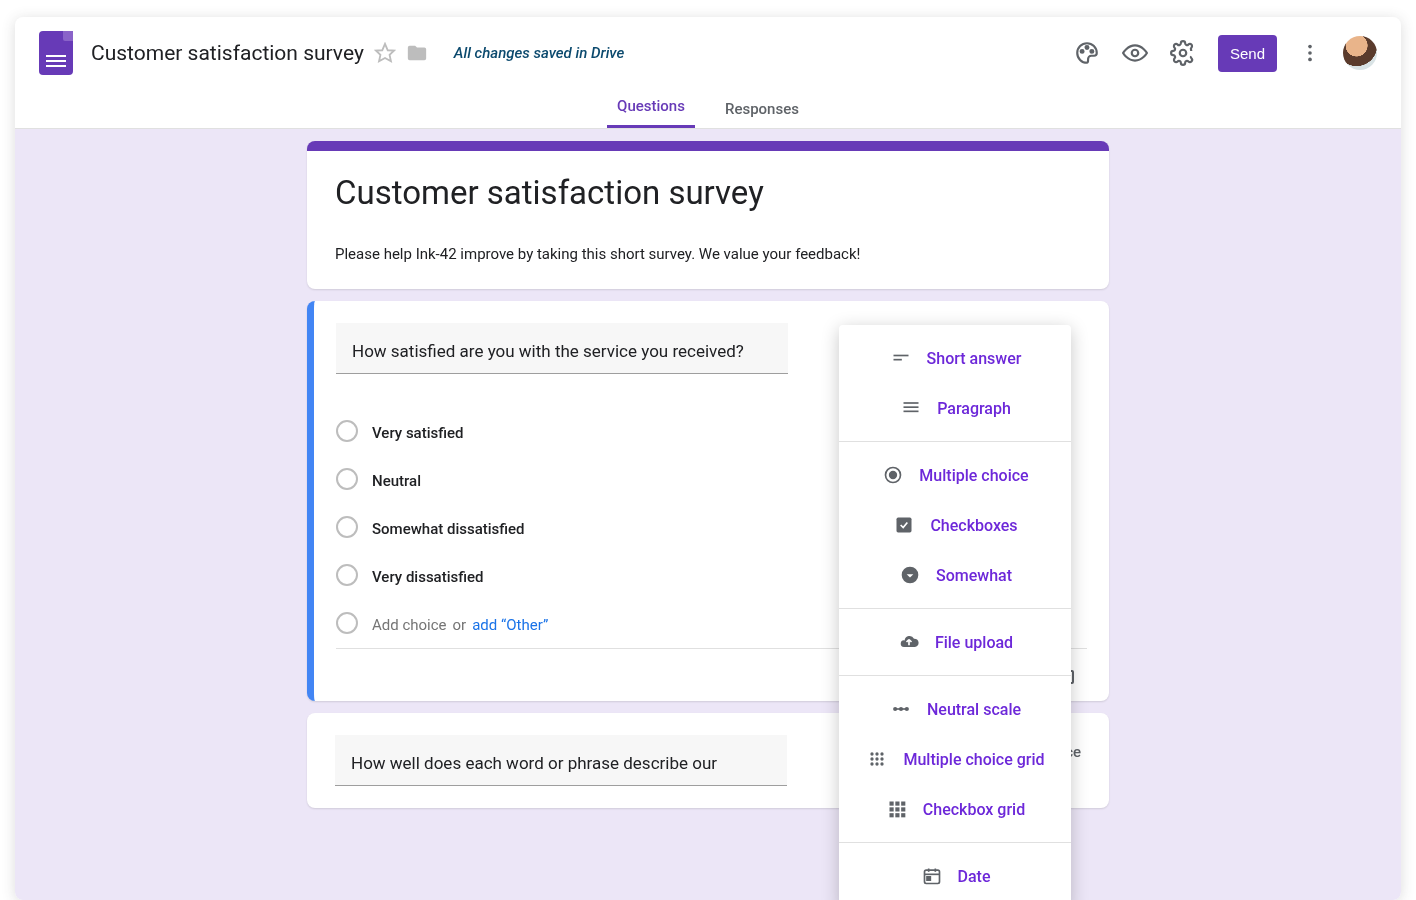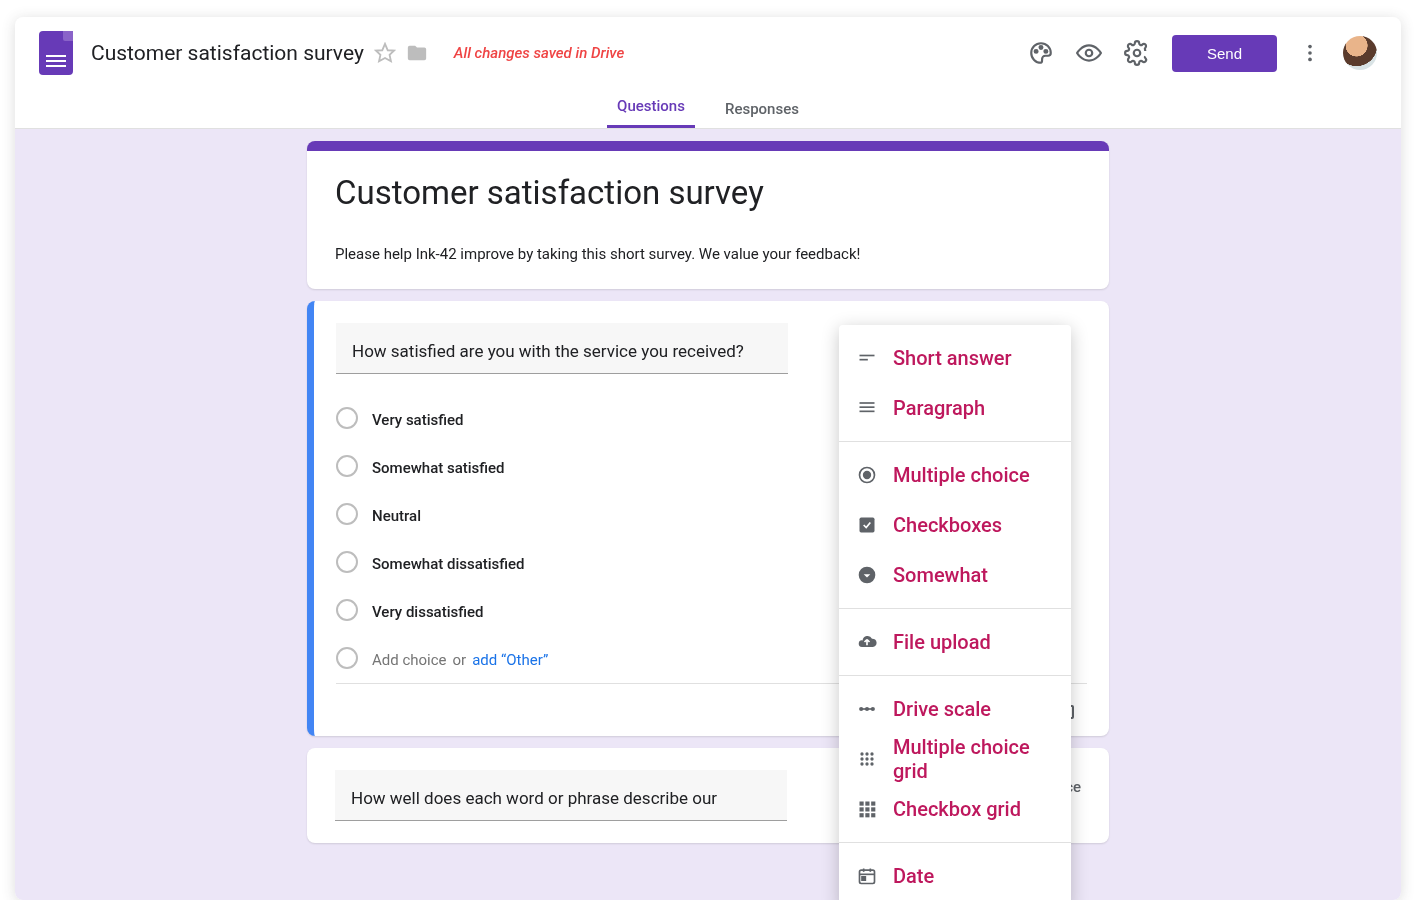--- a/index.html
+++ b/index.html
@@ -62,37 +62,37 @@
 }
 .star-btn, .folder-btn {
   margin-left: 10px;
   color: #bdbdbd;
   cursor: pointer;
   display: flex;
 }
 .save-state {
   margin-left: 26px;
   font-style: italic;
-  color: #ef4444;
+  color: #0c4a6e;
   font-size: 15px;
   font-weight: 500;
 }
 .topbar-right {
   margin-left: auto;
   display: flex;
   align-items: center;
   gap: 22px;
 }
 .icon-btn { color: #5f6368; cursor: pointer; display: flex; }
 .send-btn {
   background: #673ab7;
   color: #fff;
   border: none;
   border-radius: 4px;
-  padding: 10px 35px;
+  padding: 10px 12px;
   font-size: 15px;
   font-weight: 500;
   cursor: pointer;
 }
 .avatar {
   width: 34px; height: 34px;
   border-radius: 50%;
   background: radial-gradient(circle at 40% 28%, #e9b48a 0 34%, #5a3b2c 35% 64%, #d9e3e5 65% 100%);
 }
 .tabs {
@@ -143,21 +143,21 @@
 }
 .form-desc { font-size: 15px; color: #202124; margin-top: 33px; }
 .question-card { border-left: 7px solid #4285f4; padding: 22px 22px 14px 22px; }
 .q-prompt {
   background: #f7f7f7;
   width: 452px;
   font-size: 17px;
   color: #202124;
   padding: 18px 16px 12px 16px;
   border-bottom: 1px solid #9e9e9e;
-  margin-bottom: 7px;
+  margin-bottom: 20px;
 }
 .option-row {
   display: flex;
   align-items: flex-end;
   height: 48px;
   font-size: 15px;
   font-weight: 500;
   color: #202124;
 }
 .radio-shell {
@@ -188,24 +188,25 @@
   border-radius: 4px;
   box-shadow: 0 4px 18px rgba(0,0,0,0.22);
   padding: 8px 0;
   z-index: 100;
 }
 .dd-item {
   height: 50px;
   display: flex;
   align-items: center;
   padding: 0 16px;
-  font-size: 20px;
-  color: #be185d;
+  font-size: 16px;
+  color: #6d28d9;
   cursor: pointer;
   font-weight: 500;
+  justify-content: center;
 }
 .dd-icon {
   width: 24px;
   display: flex;
   justify-content: center;
   margin-right: 14px;
   color: #5f6368;
   flex-shrink: 0;
 }
 .dd-divider { height: 1px; background: #e0e0e0; margin: 8px 0; }
@@ -300,24 +301,20 @@
 
       <div class="card question-card">
         <div class="q-prompt">How satisfied are you with the service you received?</div>
 
         <div class="option-row">
           <div class="radio-shell"></div>
           <span>Very satisfied</span>
         </div>
         <div class="option-row">
           <div class="radio-shell"></div>
-          <span>Somewhat satisfied</span>
-        </div>
-        <div class="option-row">
-          <div class="radio-shell"></div>
           <span>Neutral</span>
         </div>
         <div class="option-row">
           <div class="radio-shell"></div>
           <span>Somewhat dissatisfied</span>
         </div>
         <div class="option-row">
           <div class="radio-shell"></div>
           <span>Very dissatisfied</span>
         </div>
@@ -409,21 +406,21 @@
       <div class="dd-divider"></div>
       <div class="dd-item">
         <div class="dd-icon">
           <svg width="22" height="20" viewBox="0 0 24 24" fill="currentColor">
               <circle cx="5" cy="12" r="2.5"></circle>
               <circle cx="12" cy="12" r="2.5"></circle>
               <circle cx="19" cy="12" r="2.5"></circle>
               <rect x="5" y="11" width="14" height="2"></rect>
             </svg>
         </div>
-        <span>Drive scale</span>
+        <span>Neutral scale</span>
       </div>
       <div class="dd-item">
         <div class="dd-icon">
           <svg width="20" height="20" viewBox="0 0 24 24" fill="currentColor">
               <circle cx="6" cy="6" r="2"></circle>
               <circle cx="12" cy="6" r="2"></circle>
               <circle cx="18" cy="6" r="2"></circle>
               <circle cx="6" cy="12" r="2"></circle>
               <circle cx="12" cy="12" r="2"></circle>
               <circle cx="18" cy="12" r="2"></circle>

